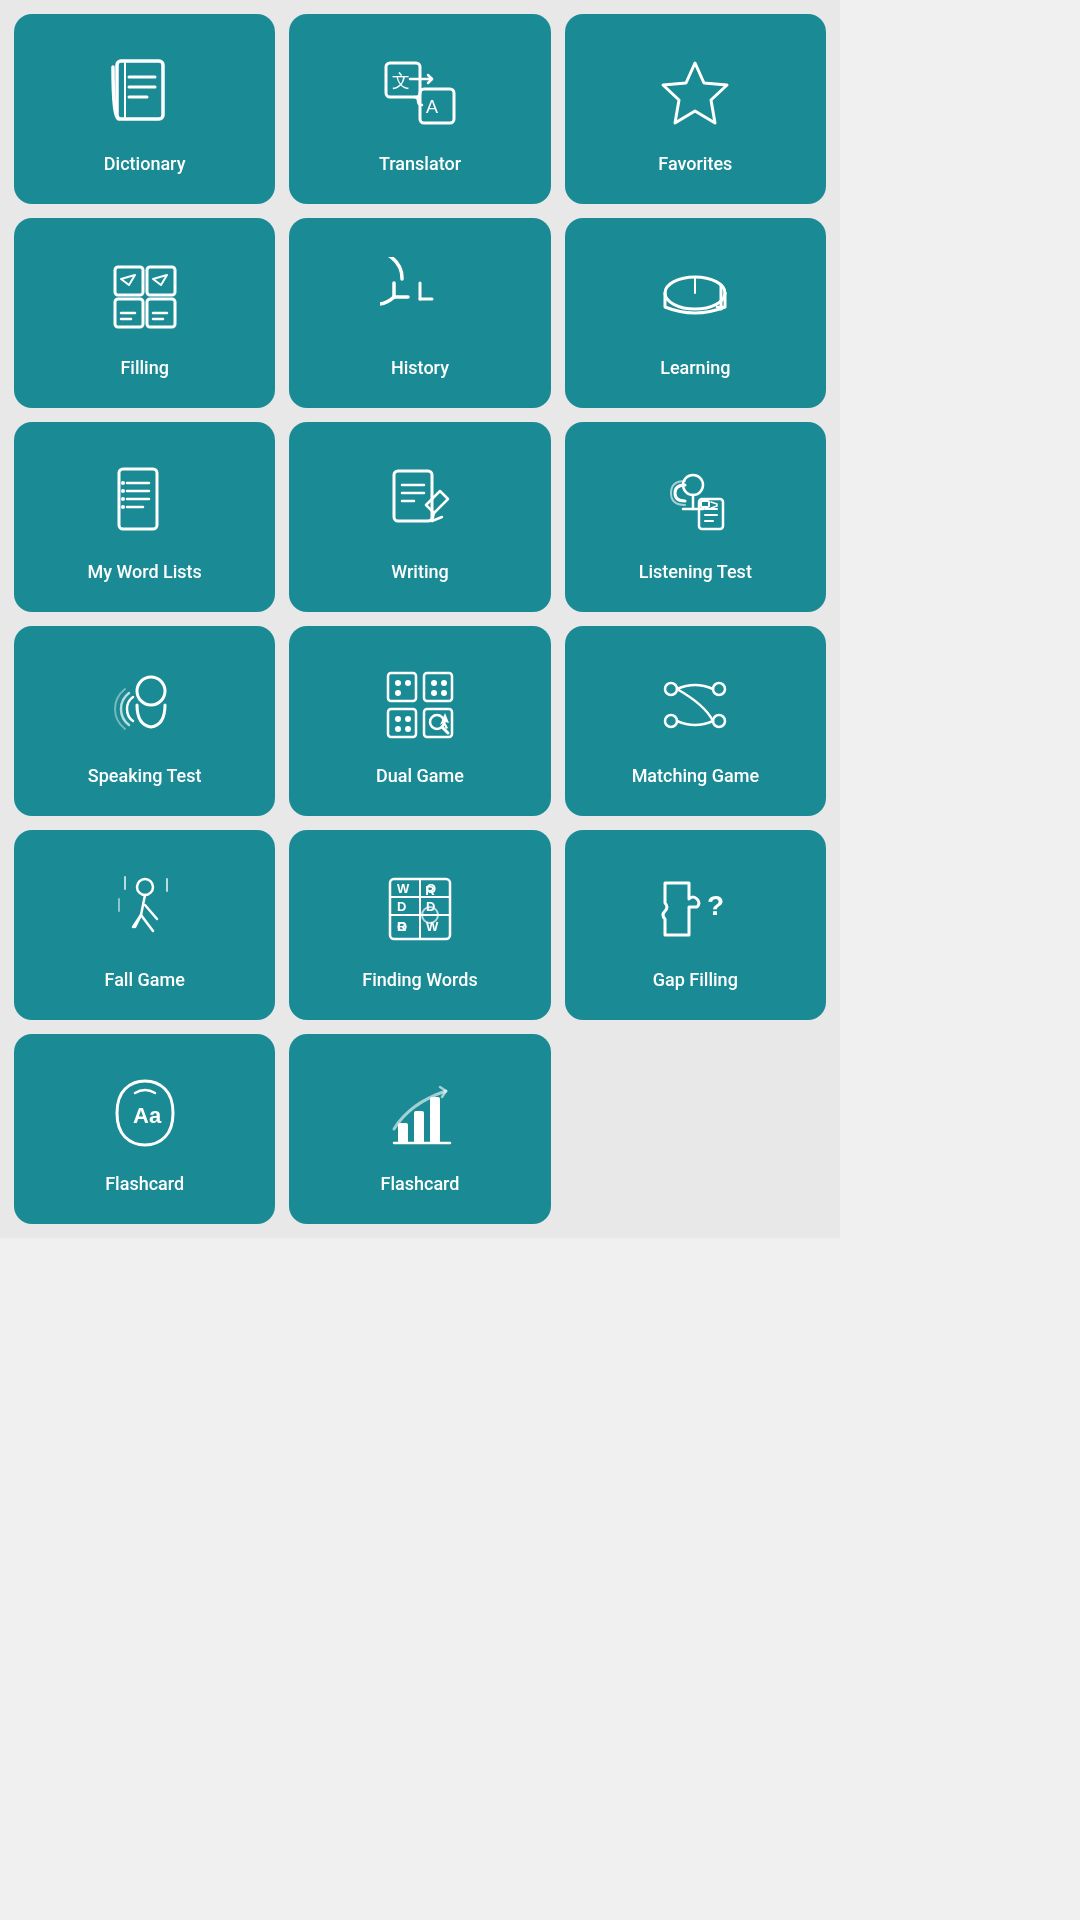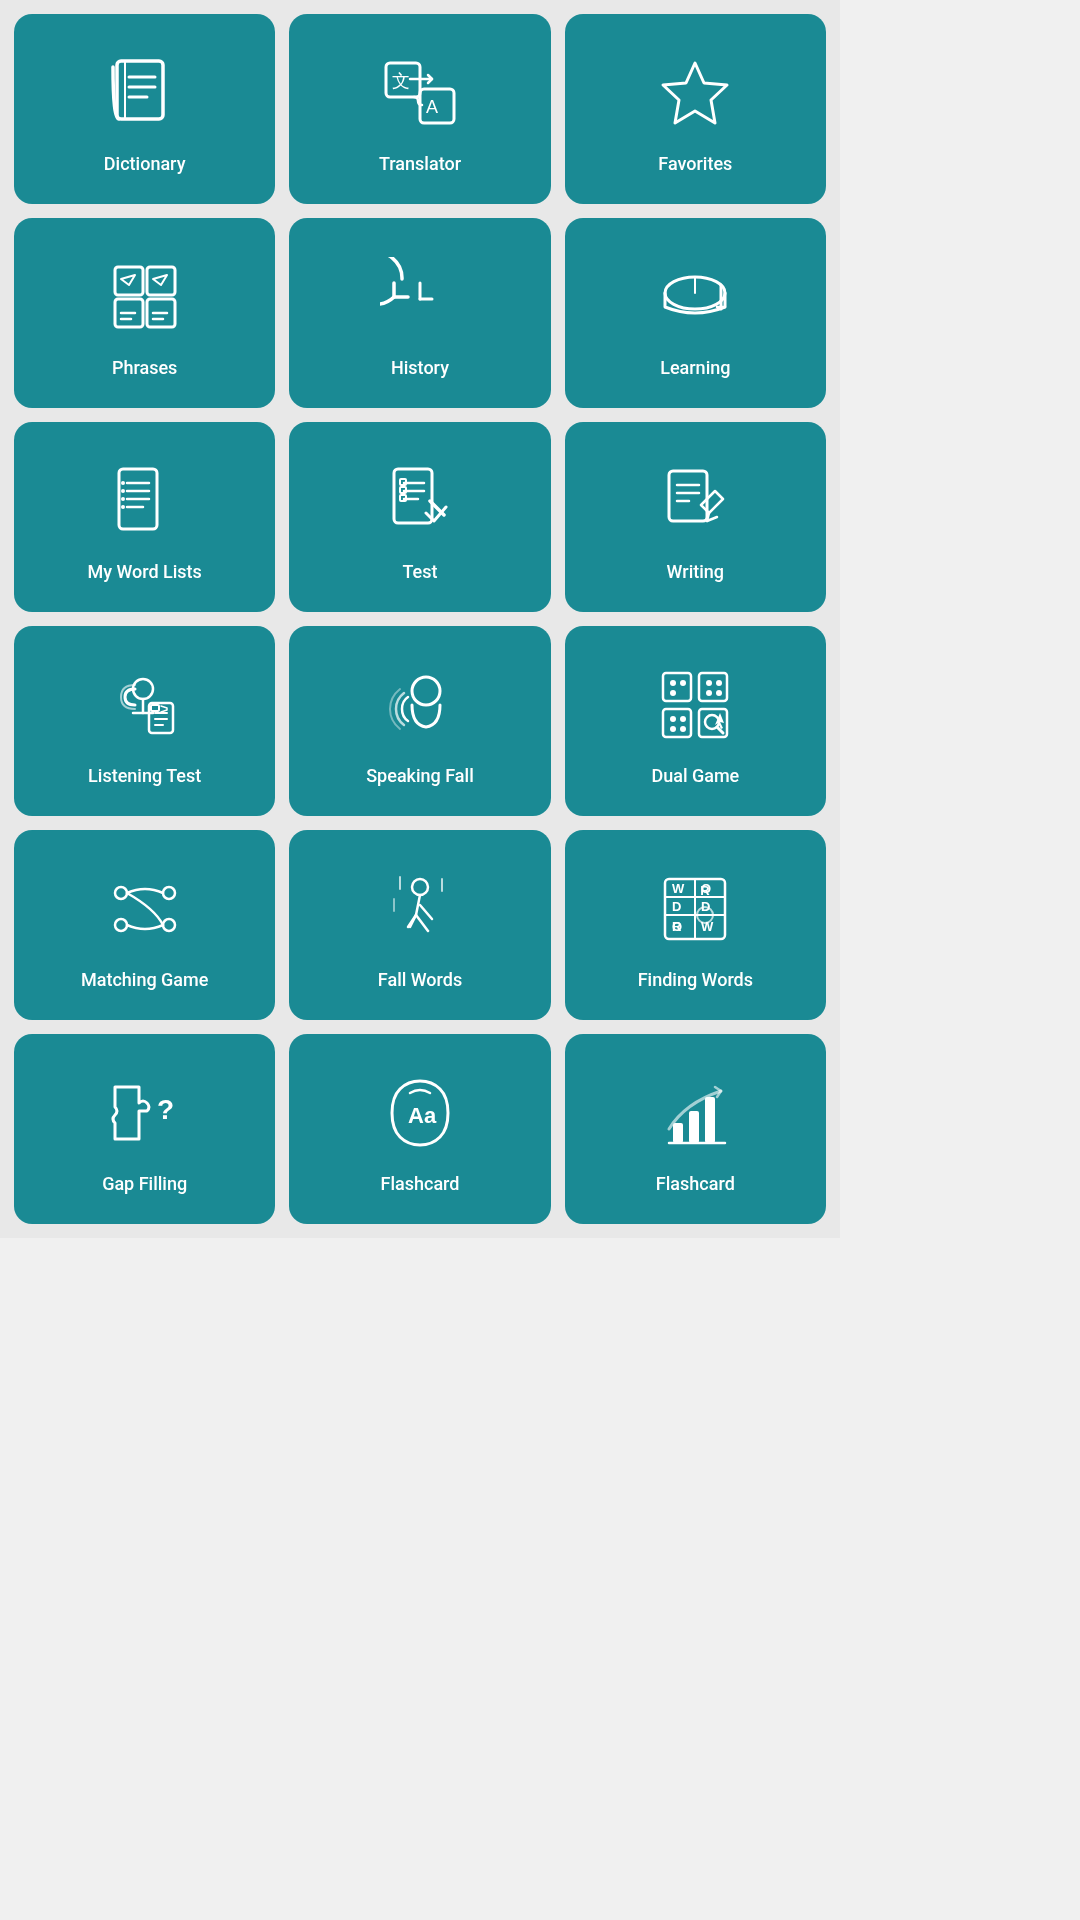--- a/index.html
+++ b/index.html
@@ -103,21 +103,21 @@
         <rect x="10" y="10" width="28" height="28" rx="3" stroke-width="3"></rect>
         <path d="M16 22 L30 18 L24 28 Z" stroke-width="2" fill="none"></path>
         <rect x="42" y="10" width="28" height="28" rx="3" stroke-width="3"></rect>
         <path d="M48 22 L62 18 L56 28 Z" stroke-width="2" fill="none"></path>
         <rect x="10" y="42" width="28" height="28" rx="3" stroke-width="3"></rect>
         <rect x="42" y="42" width="28" height="28" rx="3" stroke-width="3"></rect>
         <path d="M16 56 L30 56 M16 62 L26 62" stroke-width="2.5"></path>
         <path d="M48 56 L62 56 M48 62 L58 62" stroke-width="2.5"></path>
       </svg>
     </div>
-    <span class="tile-label">Phrases</span>
+    <span class="tile-label">Filling</span>
   </div>
 
   <div class="tile">
     <div class="tile-icon">
       <svg viewBox="0 0 80 80">
         <path d="M14 40 A26 26 0 1 1 22 22" stroke-width="3.5" fill="none"></path>
         <polyline points="14,26 14,40 28,40" stroke-width="3.5" fill="none"></polyline>
         <line x1="40" y1="26" x2="40" y2="42" stroke-width="3"></line>
         <line x1="40" y1="42" x2="52" y2="42" stroke-width="3"></line>
       </svg>
@@ -148,36 +148,20 @@
         <line x1="22" y1="46" x2="38" y2="46" stroke-width="2.5"></line>
         <circle cx="18" cy="22" r="2" fill="white" stroke="none"></circle>
         <circle cx="18" cy="30" r="2" fill="white" stroke="none"></circle>
         <circle cx="18" cy="38" r="2" fill="white" stroke="none"></circle>
         <circle cx="18" cy="46" r="2" fill="white" stroke="none"></circle>
       </svg>
     </div>
     <span class="tile-label">My Word Lists</span>
   </div>
 
-  <div class="tile">
-    <div class="tile-icon">
-      <svg viewBox="0 0 80 80">
-        <rect x="14" y="8" width="38" height="54" rx="4" stroke-width="3"></rect>
-        <line x1="24" y1="22" x2="44" y2="22" stroke-width="2.5"></line>
-        <line x1="24" y1="30" x2="44" y2="30" stroke-width="2.5"></line>
-        <line x1="24" y1="38" x2="38" y2="38" stroke-width="2.5"></line>
-        <rect x="20" y="18" width="6" height="6" rx="1" stroke-width="2"></rect>
-        <rect x="20" y="26" width="6" height="6" rx="1" stroke-width="2"></rect>
-        <rect x="20" y="34" width="6" height="6" rx="1" stroke-width="2"></rect>
-        <line x1="50" y1="40" x2="64" y2="54" stroke-width="3.5"></line>
-        <path d="M46 52 L54 60 L66 46" stroke-width="3" fill="none"></path>
-      </svg>
-    </div>
-    <span class="tile-label">Test</span>
-  </div>
 
   <div class="tile">
     <div class="tile-icon">
       <svg viewBox="0 0 80 80">
         <rect x="14" y="10" width="38" height="50" rx="4" stroke-width="3"></rect>
         <line x1="22" y1="24" x2="44" y2="24" stroke-width="2.5"></line>
         <line x1="22" y1="32" x2="44" y2="32" stroke-width="2.5"></line>
         <line x1="22" y1="40" x2="34" y2="40" stroke-width="2.5"></line>
         <path d="M46 44 L60 30 L68 38 L54 52 Z" stroke-width="2.5" fill="none"></path>
         <line x1="54" y1="52" x2="52" y2="60" stroke-width="2.5"></line>
@@ -213,21 +197,21 @@
       <svg viewBox="0 0 80 80">
 
         <circle cx="46" cy="26" r="14" stroke-width="3" fill="none"></circle>
         <path d="M32 40 Q32 60 46 62 Q60 60 60 40" stroke-width="3" fill="none"></path>
 
         <path d="M28 32 Q22 36 22 44 Q22 52 28 56" stroke-width="2.5" fill="none"></path>
         <path d="M24 28 Q16 34 16 44 Q16 54 24 60" stroke-width="2.5" fill="none" opacity="0.7"></path>
         <path d="M20 24 Q10 32 10 44 Q10 56 20 64" stroke-width="2" fill="none" opacity="0.4"></path>
       </svg>
     </div>
-    <span class="tile-label">Speaking Fall</span>
+    <span class="tile-label">Speaking Test</span>
   </div>
 
   <div class="tile">
     <div class="tile-icon">
       <svg viewBox="0 0 80 80">
         <rect x="8" y="8" width="28" height="28" rx="3" stroke-width="2.5"></rect>
         <rect x="44" y="8" width="28" height="28" rx="3" stroke-width="2.5"></rect>
         <rect x="8" y="44" width="28" height="28" rx="3" stroke-width="2.5"></rect>
         <rect x="44" y="44" width="28" height="28" rx="3" stroke-width="2.5"></rect>
 
@@ -276,21 +260,21 @@
         <path d="M40 26 L36 46 L28 58" stroke-width="2.5" fill="none"></path>
         <path d="M40 36 L52 50" stroke-width="2.5" fill="none"></path>
         <path d="M36 46 L30 58" stroke-width="2.5" fill="none"></path>
         <path d="M36 46 L48 62" stroke-width="2.5" fill="none"></path>
 
         <line x1="20" y1="8" x2="20" y2="20" stroke-width="2" opacity="0.7"></line>
         <line x1="62" y1="10" x2="62" y2="22" stroke-width="2" opacity="0.7"></line>
         <line x1="14" y1="30" x2="14" y2="42" stroke-width="2" opacity="0.5"></line>
       </svg>
     </div>
-    <span class="tile-label">Fall Words</span>
+    <span class="tile-label">Fall Game</span>
   </div>
 
   <div class="tile">
     <div class="tile-icon">
       <svg viewBox="0 0 80 80">
 
         <rect x="10" y="10" width="60" height="60" rx="4" stroke-width="2.5"></rect>
 
         <line x1="40" y1="10" x2="40" y2="70" stroke-width="2"></line>
 

